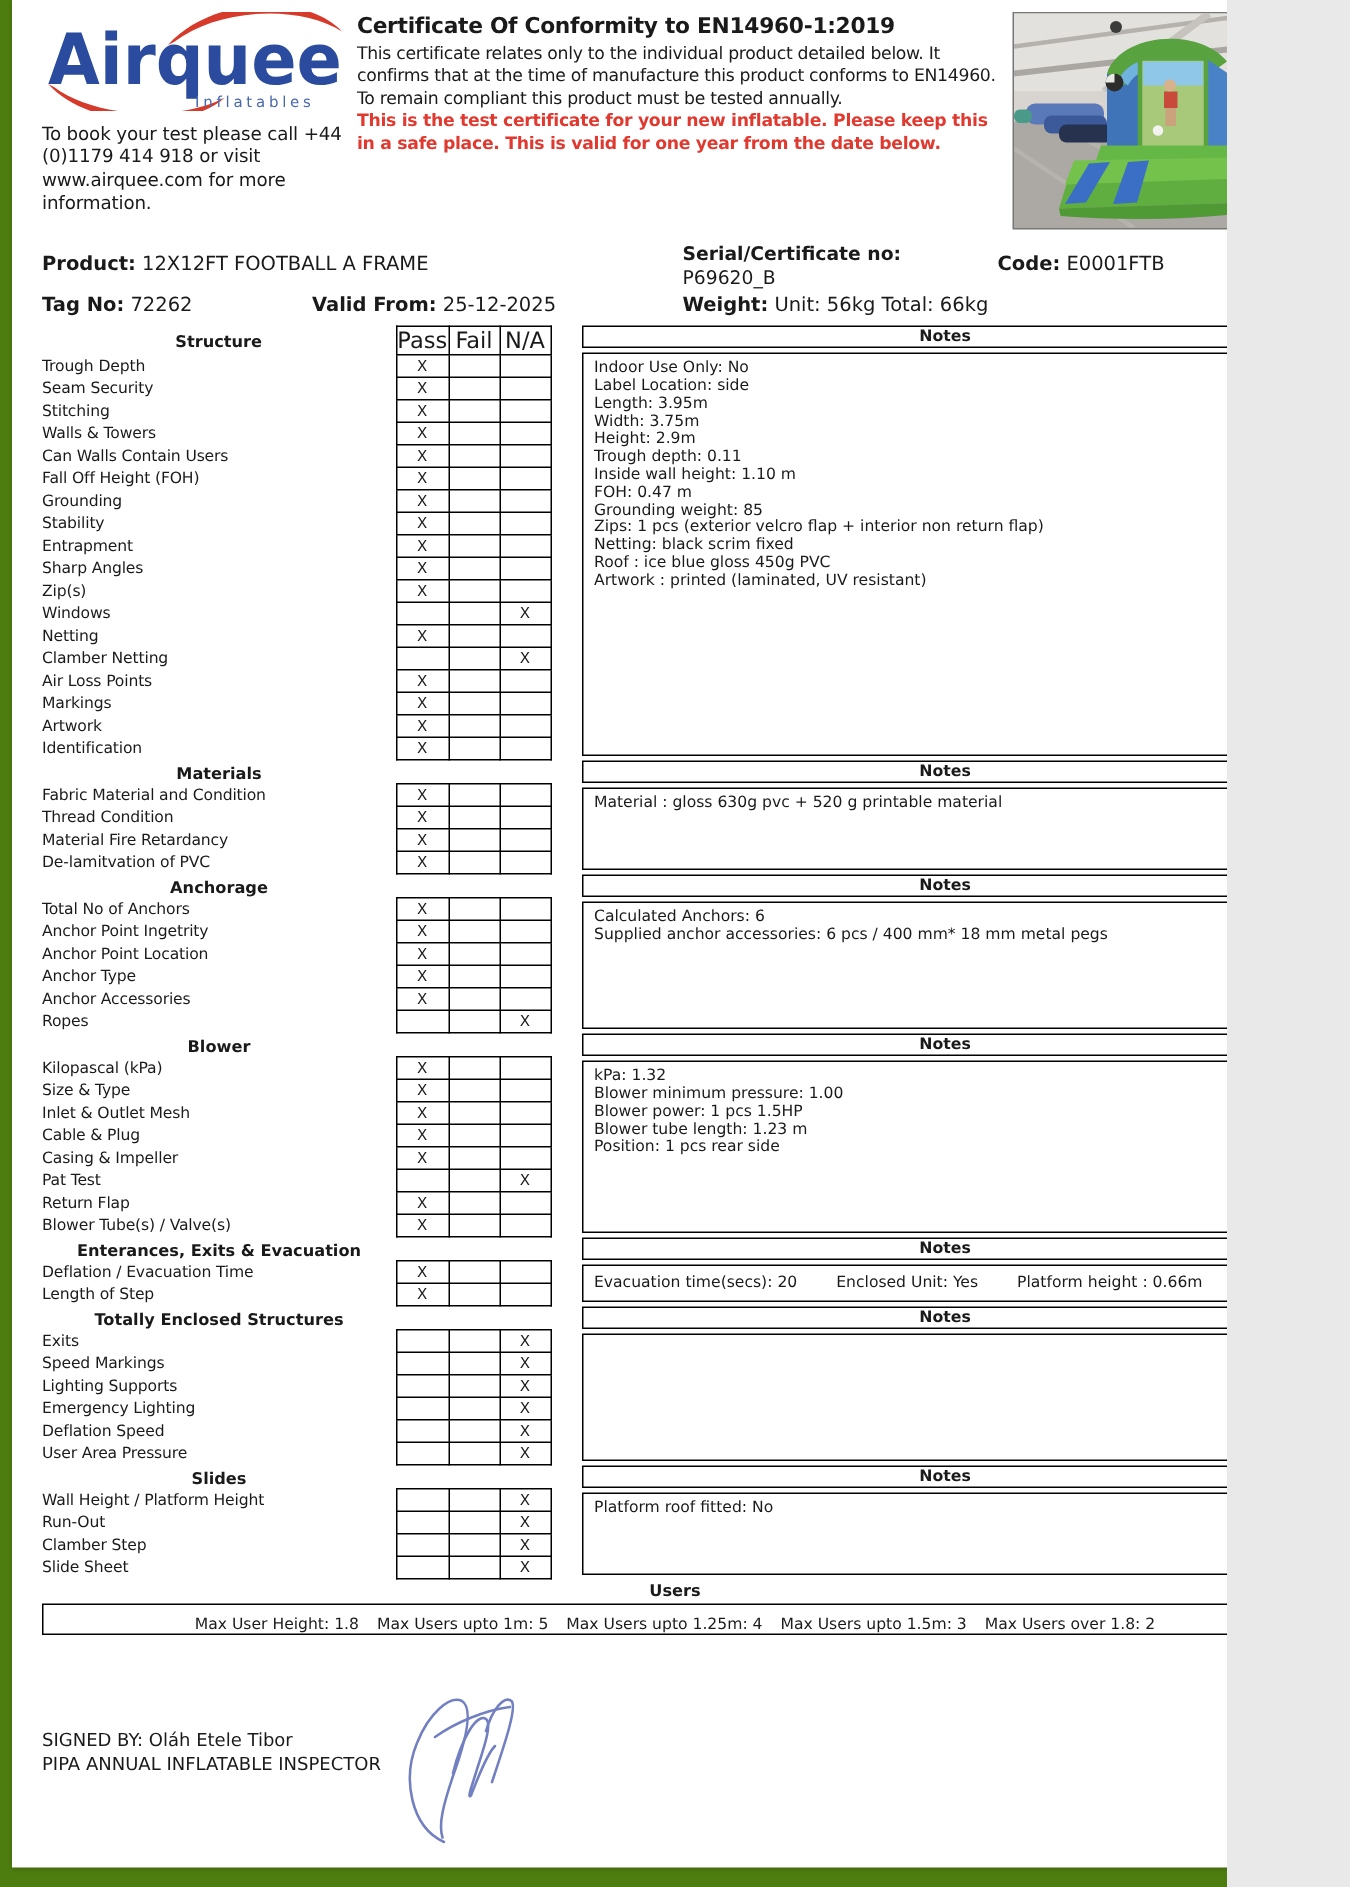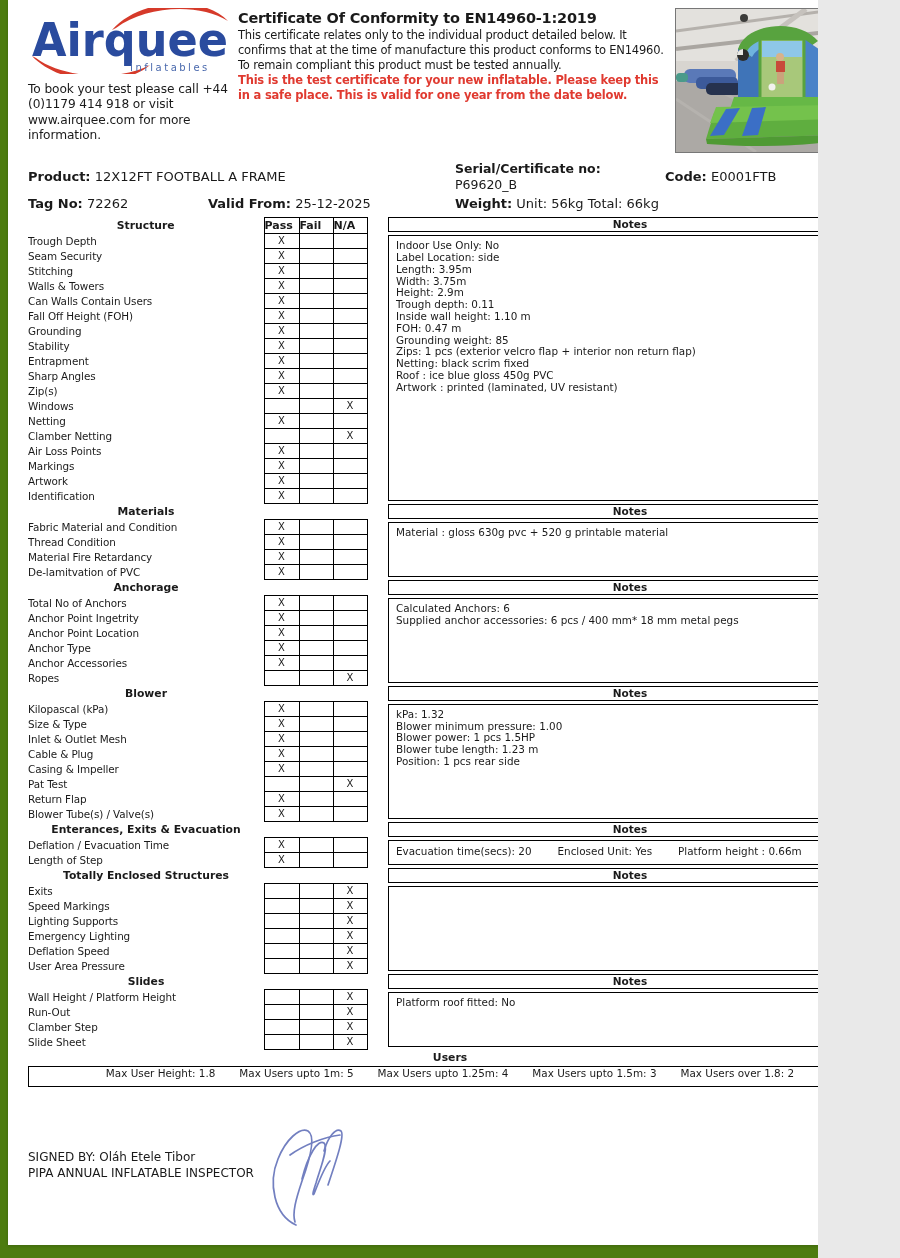--- a/index.html
+++ b/index.html
@@ -32,35 +32,35 @@
   .i-weight { flex:1; }
 
   
   .checklist { margin-top:6px; }
   .section-row { display:flex; align-items:stretch; }
   .sec-left { width:339px; flex-shrink:0; }
   table.sec-table { width:339px; border-collapse:collapse; table-layout:fixed; }
   table.sec-table td { padding:0; overflow:hidden; }
   tr.head-row { height:15.5px; }
   td.sec-title { font-weight:bold; font-size:10.8px; text-align:center; }
-  td.col-h { border:1.2px solid #000; font-weight:bold; font-size:11px; }
+  td.col-h { border:1.2px solid #000; font-weight:normal; font-size:15px; text-align:center; }
   td.col-sp { border:none; }
   table.sec-table tr.data-row { height:15px; }
   td.lbl { font-size:10.4px; letter-spacing:-0.1px; padding-left:2px; white-space:nowrap; }
   td.c { border:1.2px solid #000; font-size:10px; text-align:center; }
   .sec-right { flex:1; margin-left:21px; display:flex; flex-direction:column; min-width:0; }
   .notes-head { border:1.2px solid #000; height:15px; flex-shrink:0; font-weight:bold; font-size:10.5px; text-align:center; line-height:13px; }
   .notes-body { border:1.2px solid #000; flex:1; margin:3px 0 3px 0; padding:4px 7px 16px 7px; font-size:10.4px; line-height:11.8px; }
   .notes-body.inline { display:flex; align-items:center; gap:26px; padding-top:0; padding-bottom:0; }
   .notes-body.inline span { white-space:nowrap; }
 
   
   .users { margin-top:1px; }
   .users-title { text-align:center; font-weight:bold; font-size:10.8px; height:15px; }
-  .users-box { border:1.2px solid #000; height:21px; display:flex; align-items:flex-start; justify-content:center; gap:24px; font-size:10.4px; }
+  .users-box { border:1.2px solid #000; height:21px; display:flex; align-items:flex-end; justify-content:center; gap:12px; font-size:10.4px; }
   .users-box span { white-space:nowrap; }
 
   
   .sign-area { position:relative; margin-top:48px; height:92px; }
   .signed-lines { font-size:12px; line-height:1.35; padding-top:14px; }
   .signature-svg { position:absolute; left:238px; top:-14px; }
 </style>
 </head>
 <body>
 

